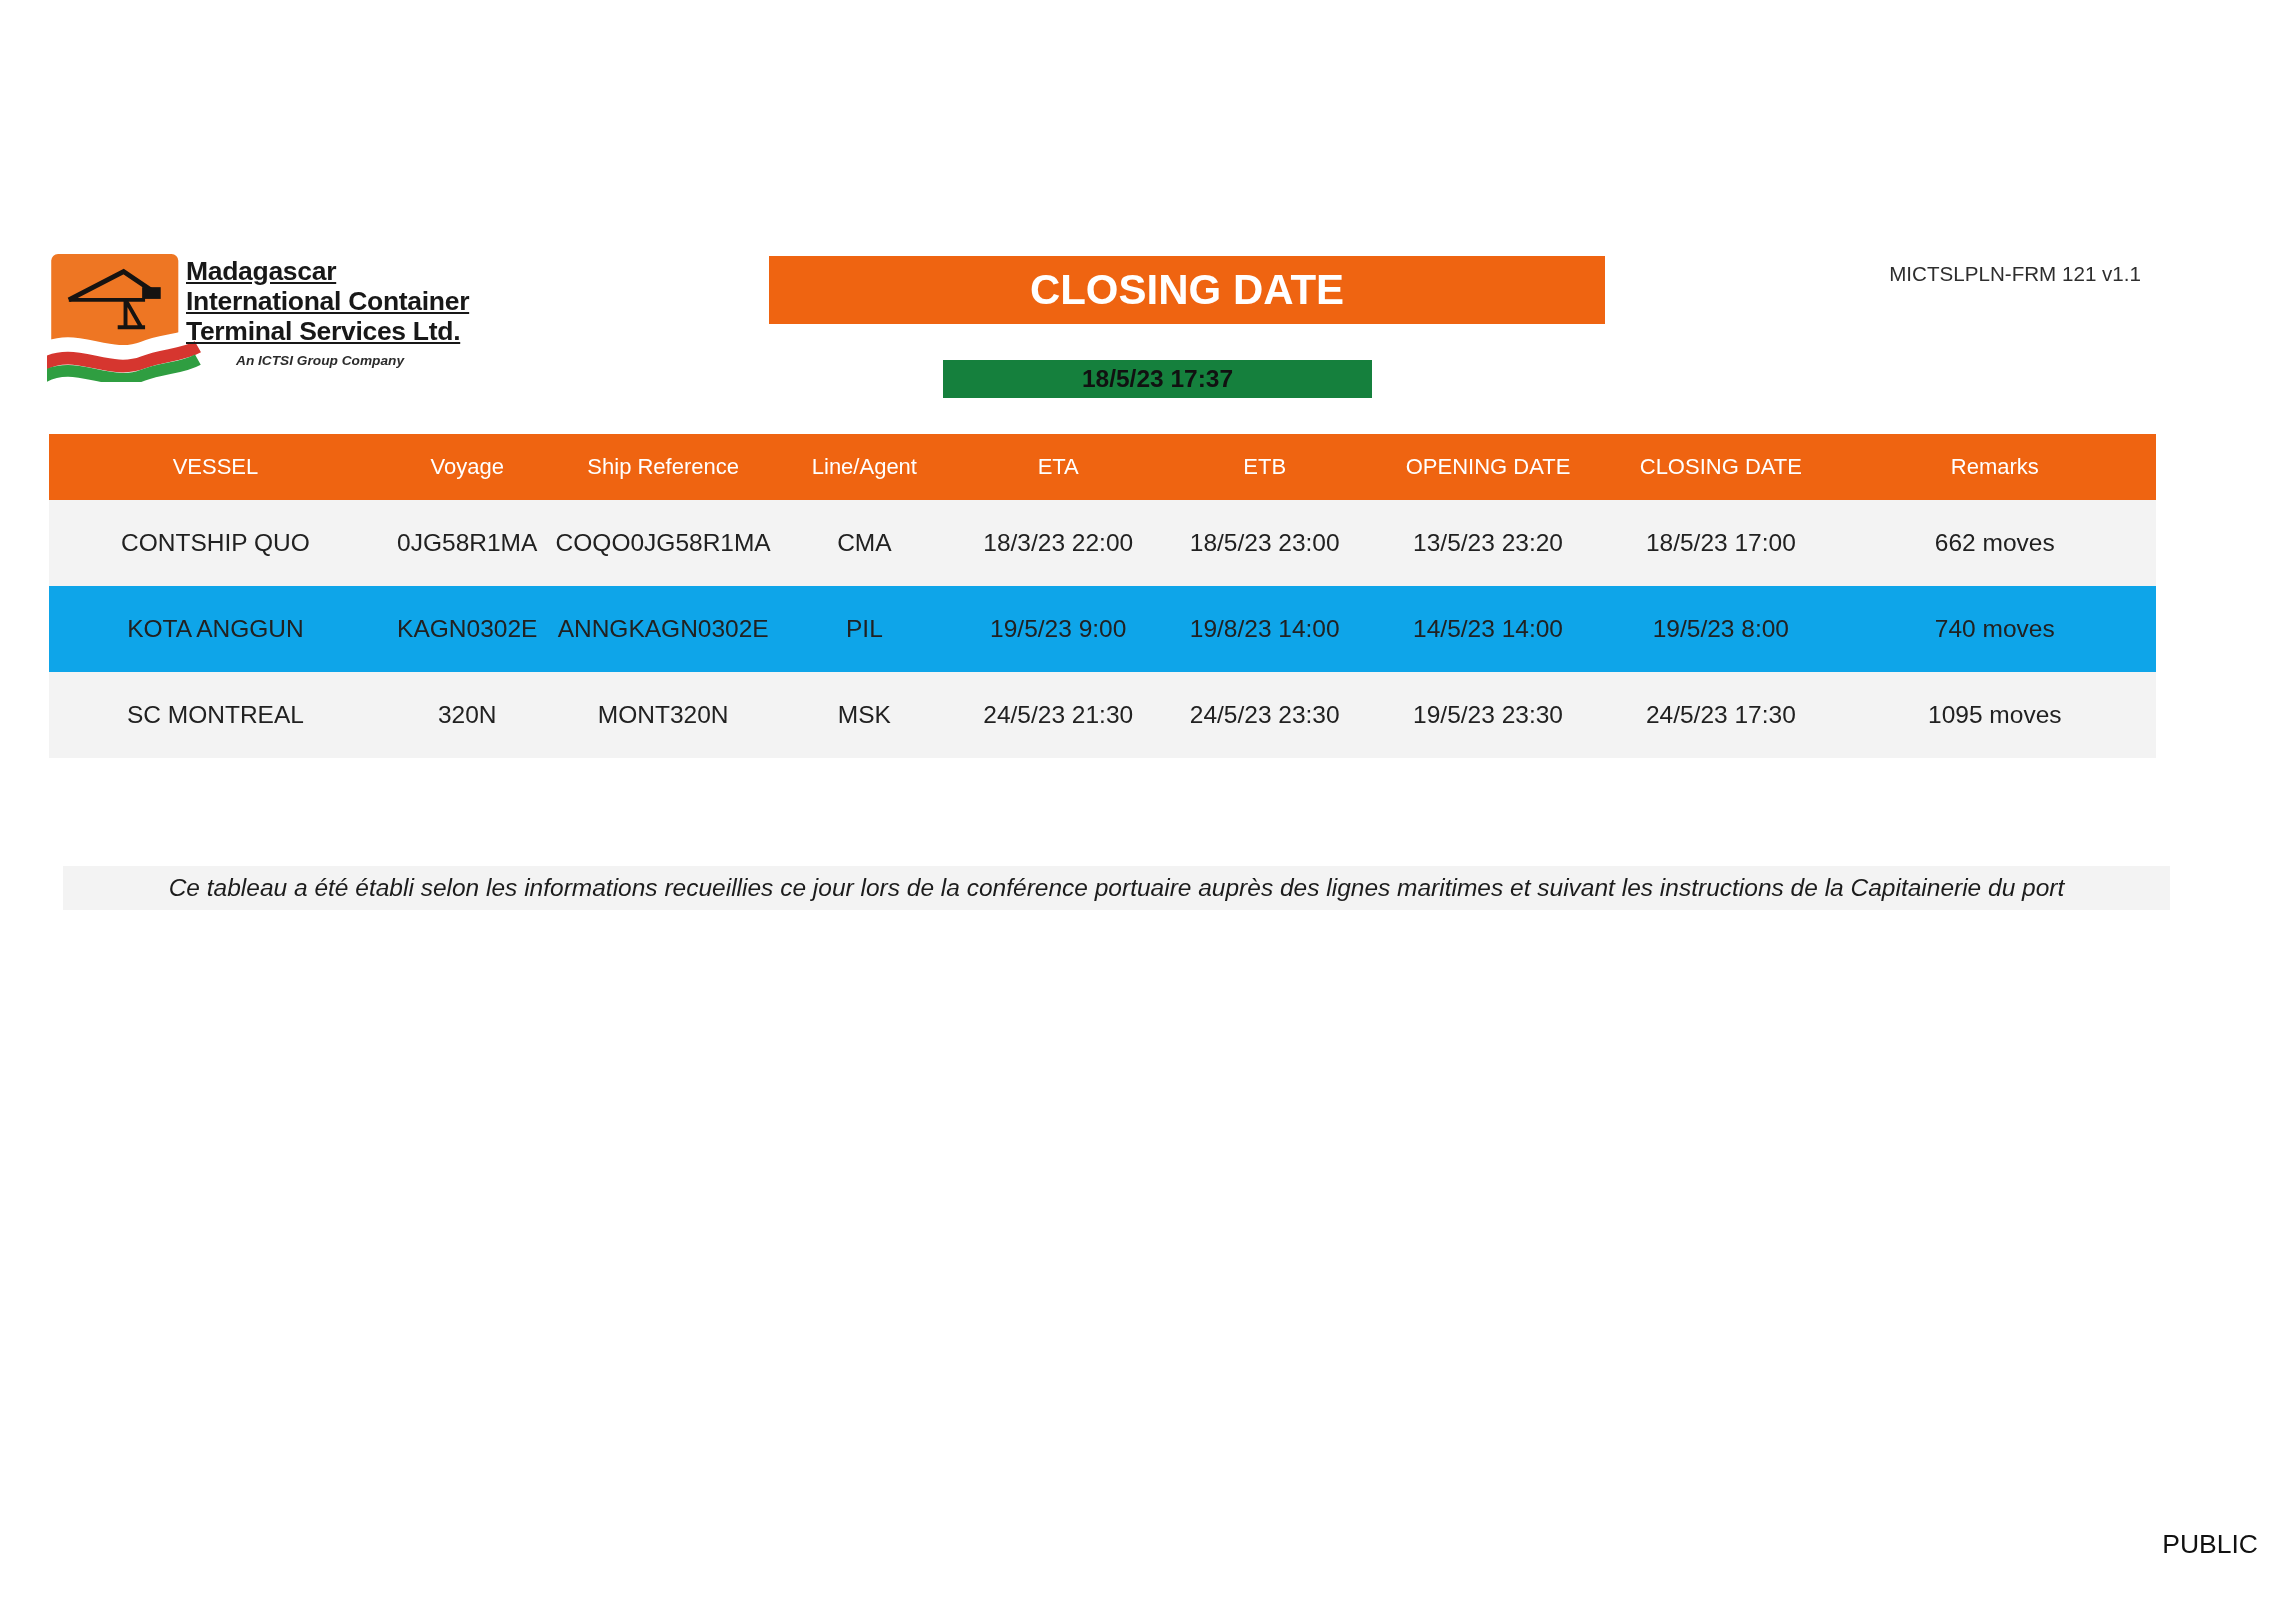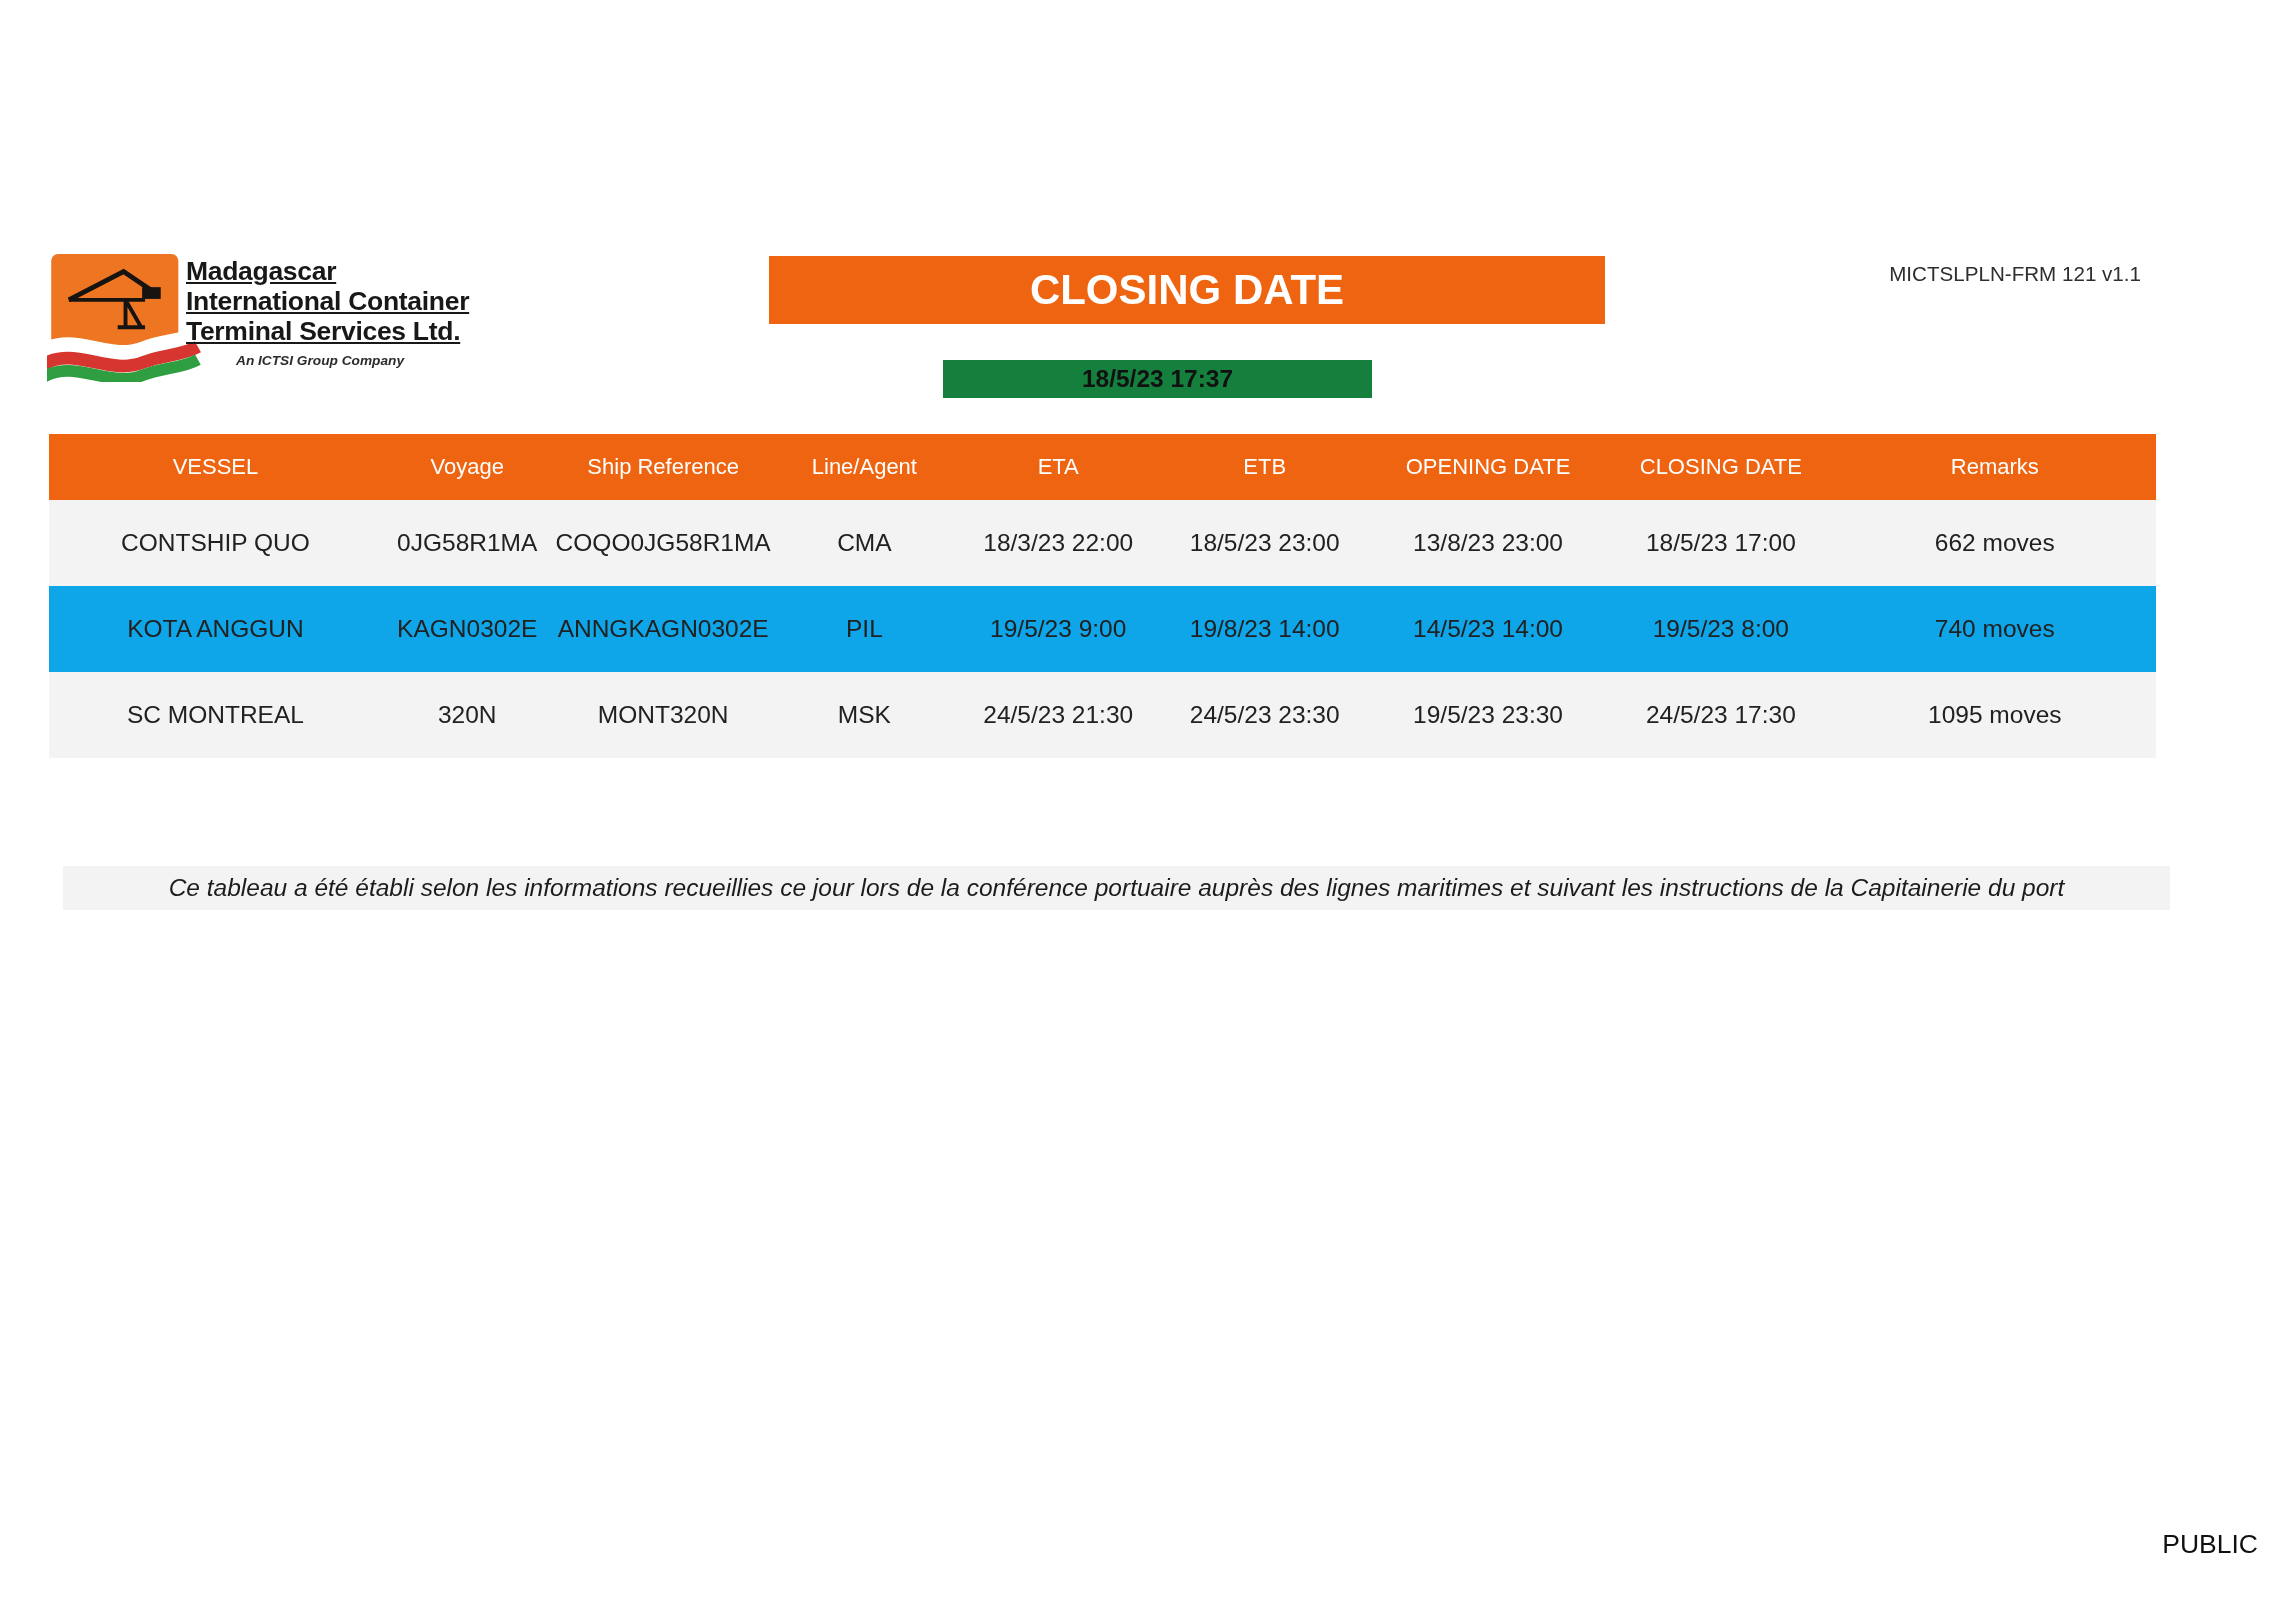--- a/index.html
+++ b/index.html
@@ -140,21 +140,21 @@
         </tr>
       </thead>
       <tbody>
         <tr class="row-alt">
           <td>CONTSHIP QUO</td>
           <td>0JG58R1MA</td>
           <td>COQO0JG58R1MA</td>
           <td>CMA</td>
           <td>18/3/23 22:00</td>
           <td>18/5/23 23:00</td>
-          <td>13/8/23 23:00</td>
+          <td>13/5/23 23:20</td>
           <td>18/5/23 17:00</td>
           <td>662 moves</td>
         </tr>
         <tr>
           <td>KOTA ANGGUN</td>
           <td>KAGN0302E</td>
           <td>ANNGKAGN0302E</td>
           <td>PIL</td>
           <td>19/5/23 9:00</td>
           <td>19/8/23 14:00</td>

